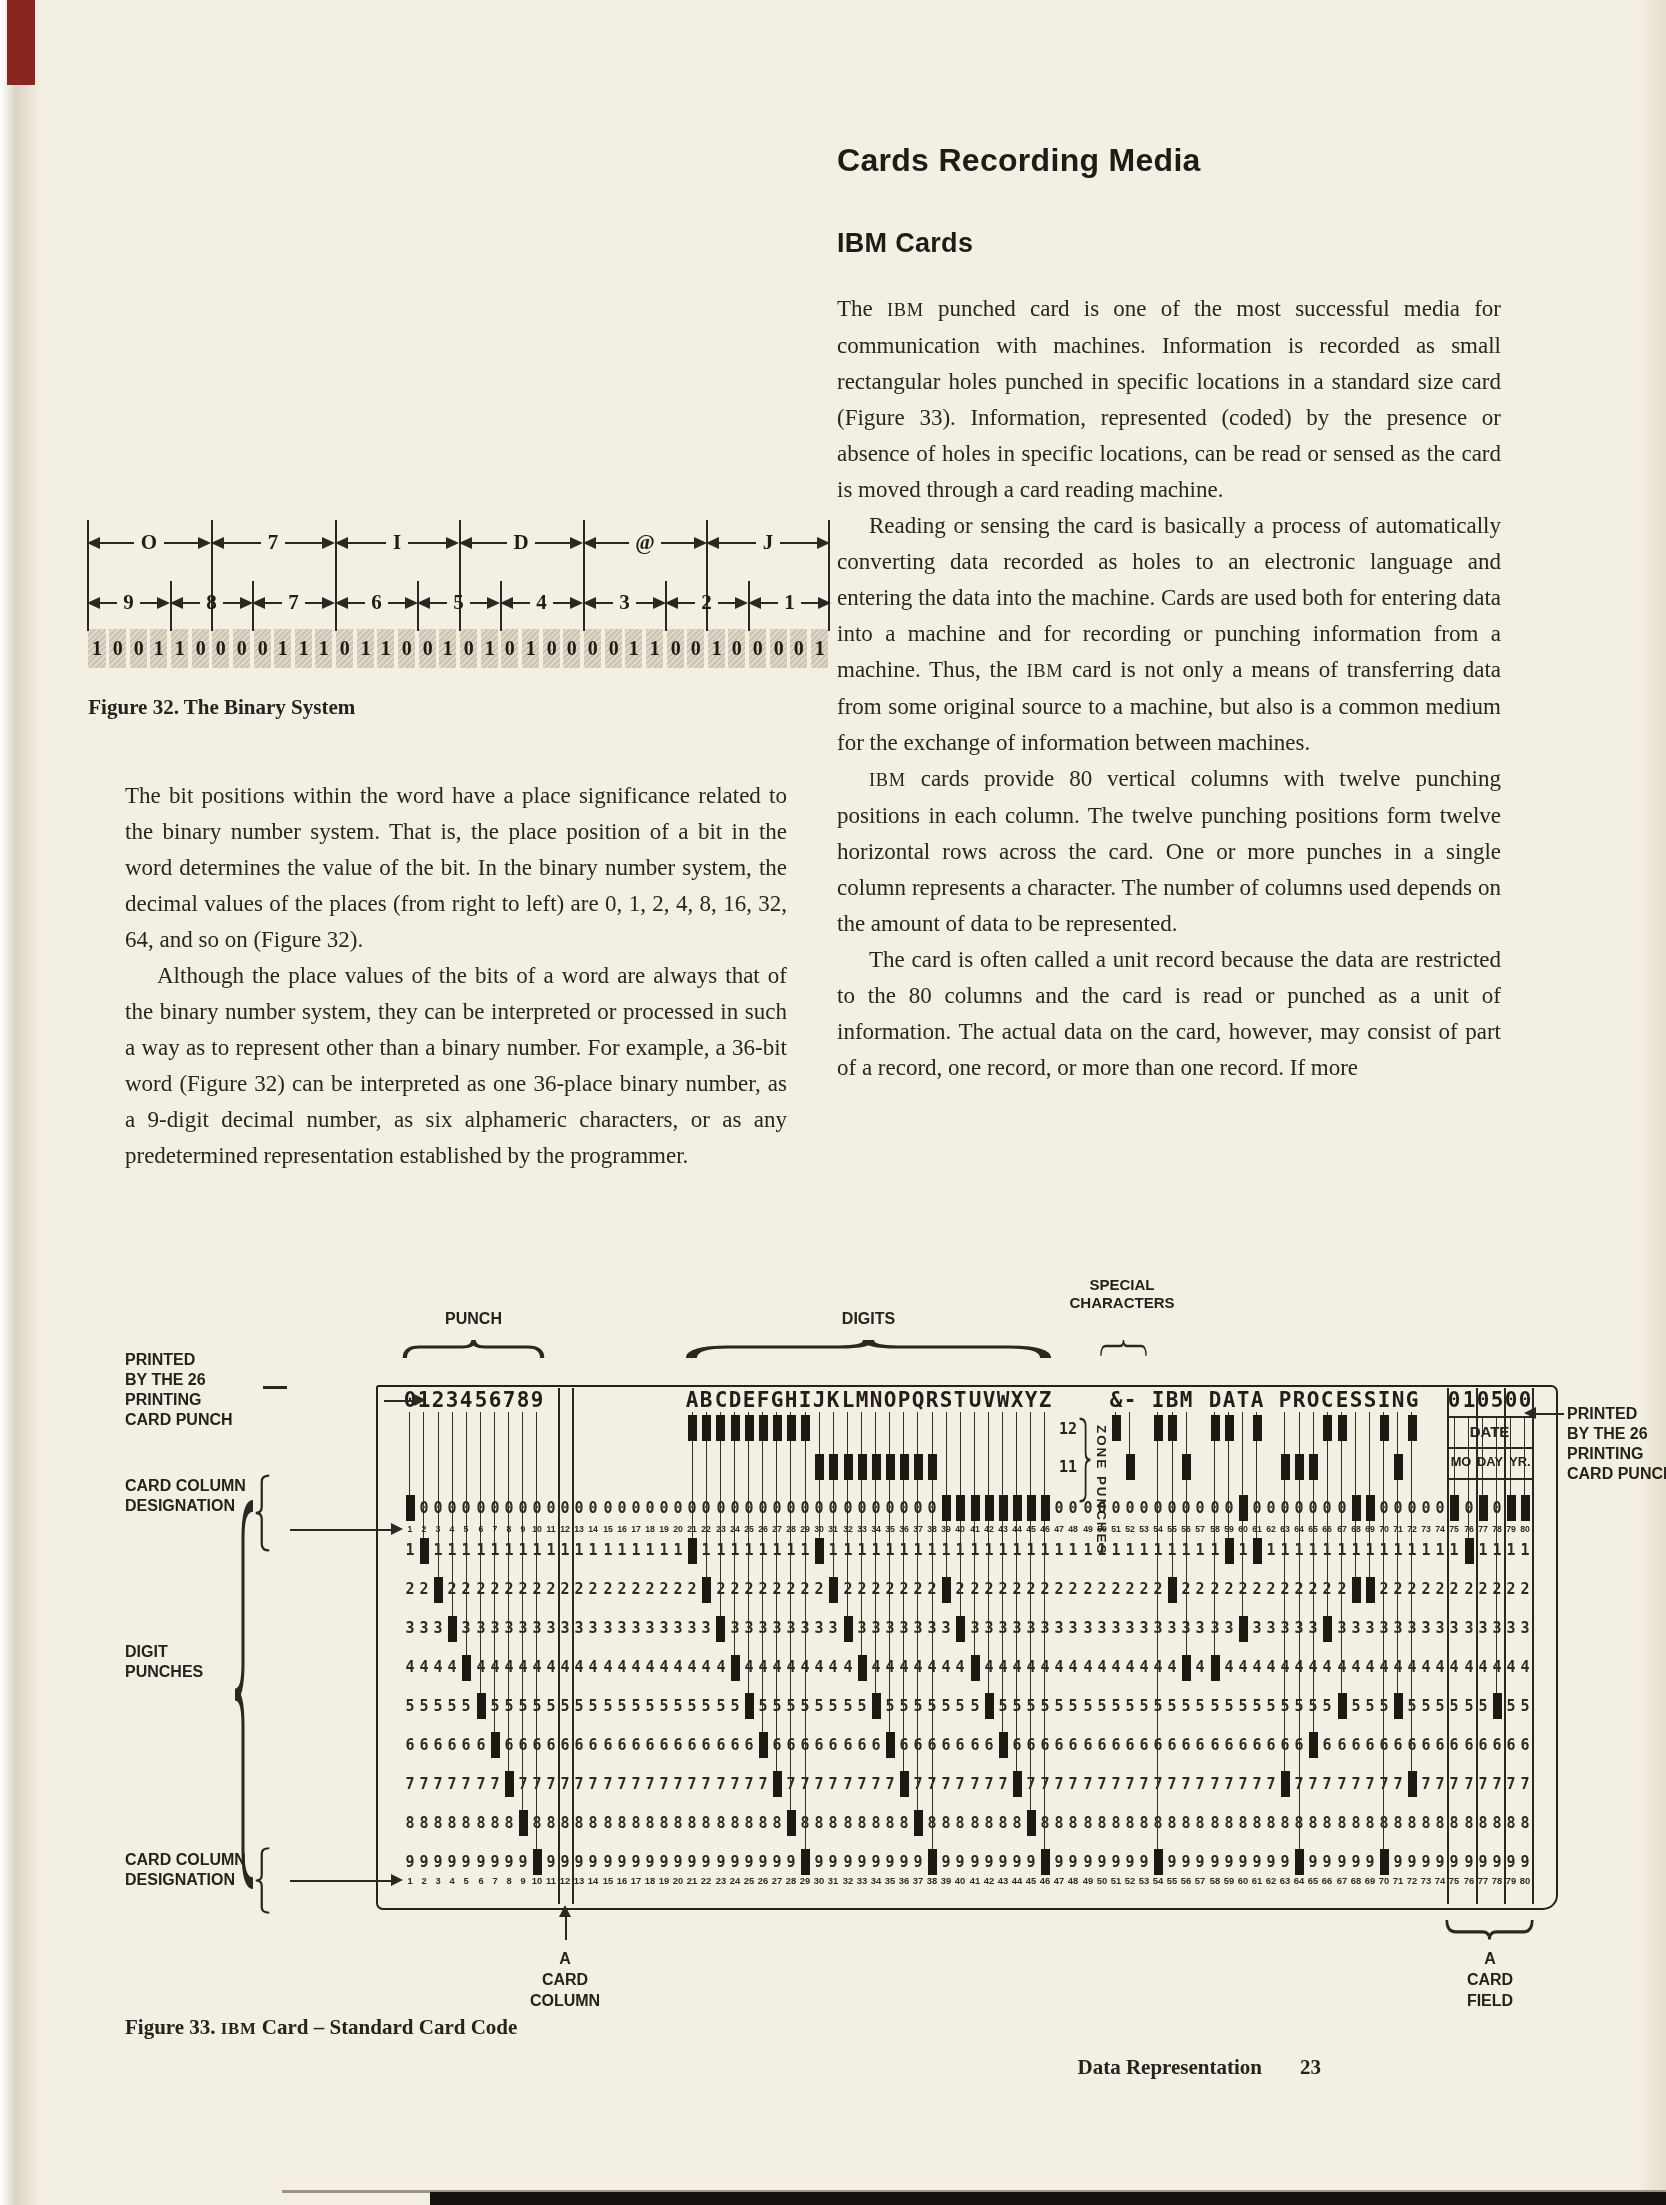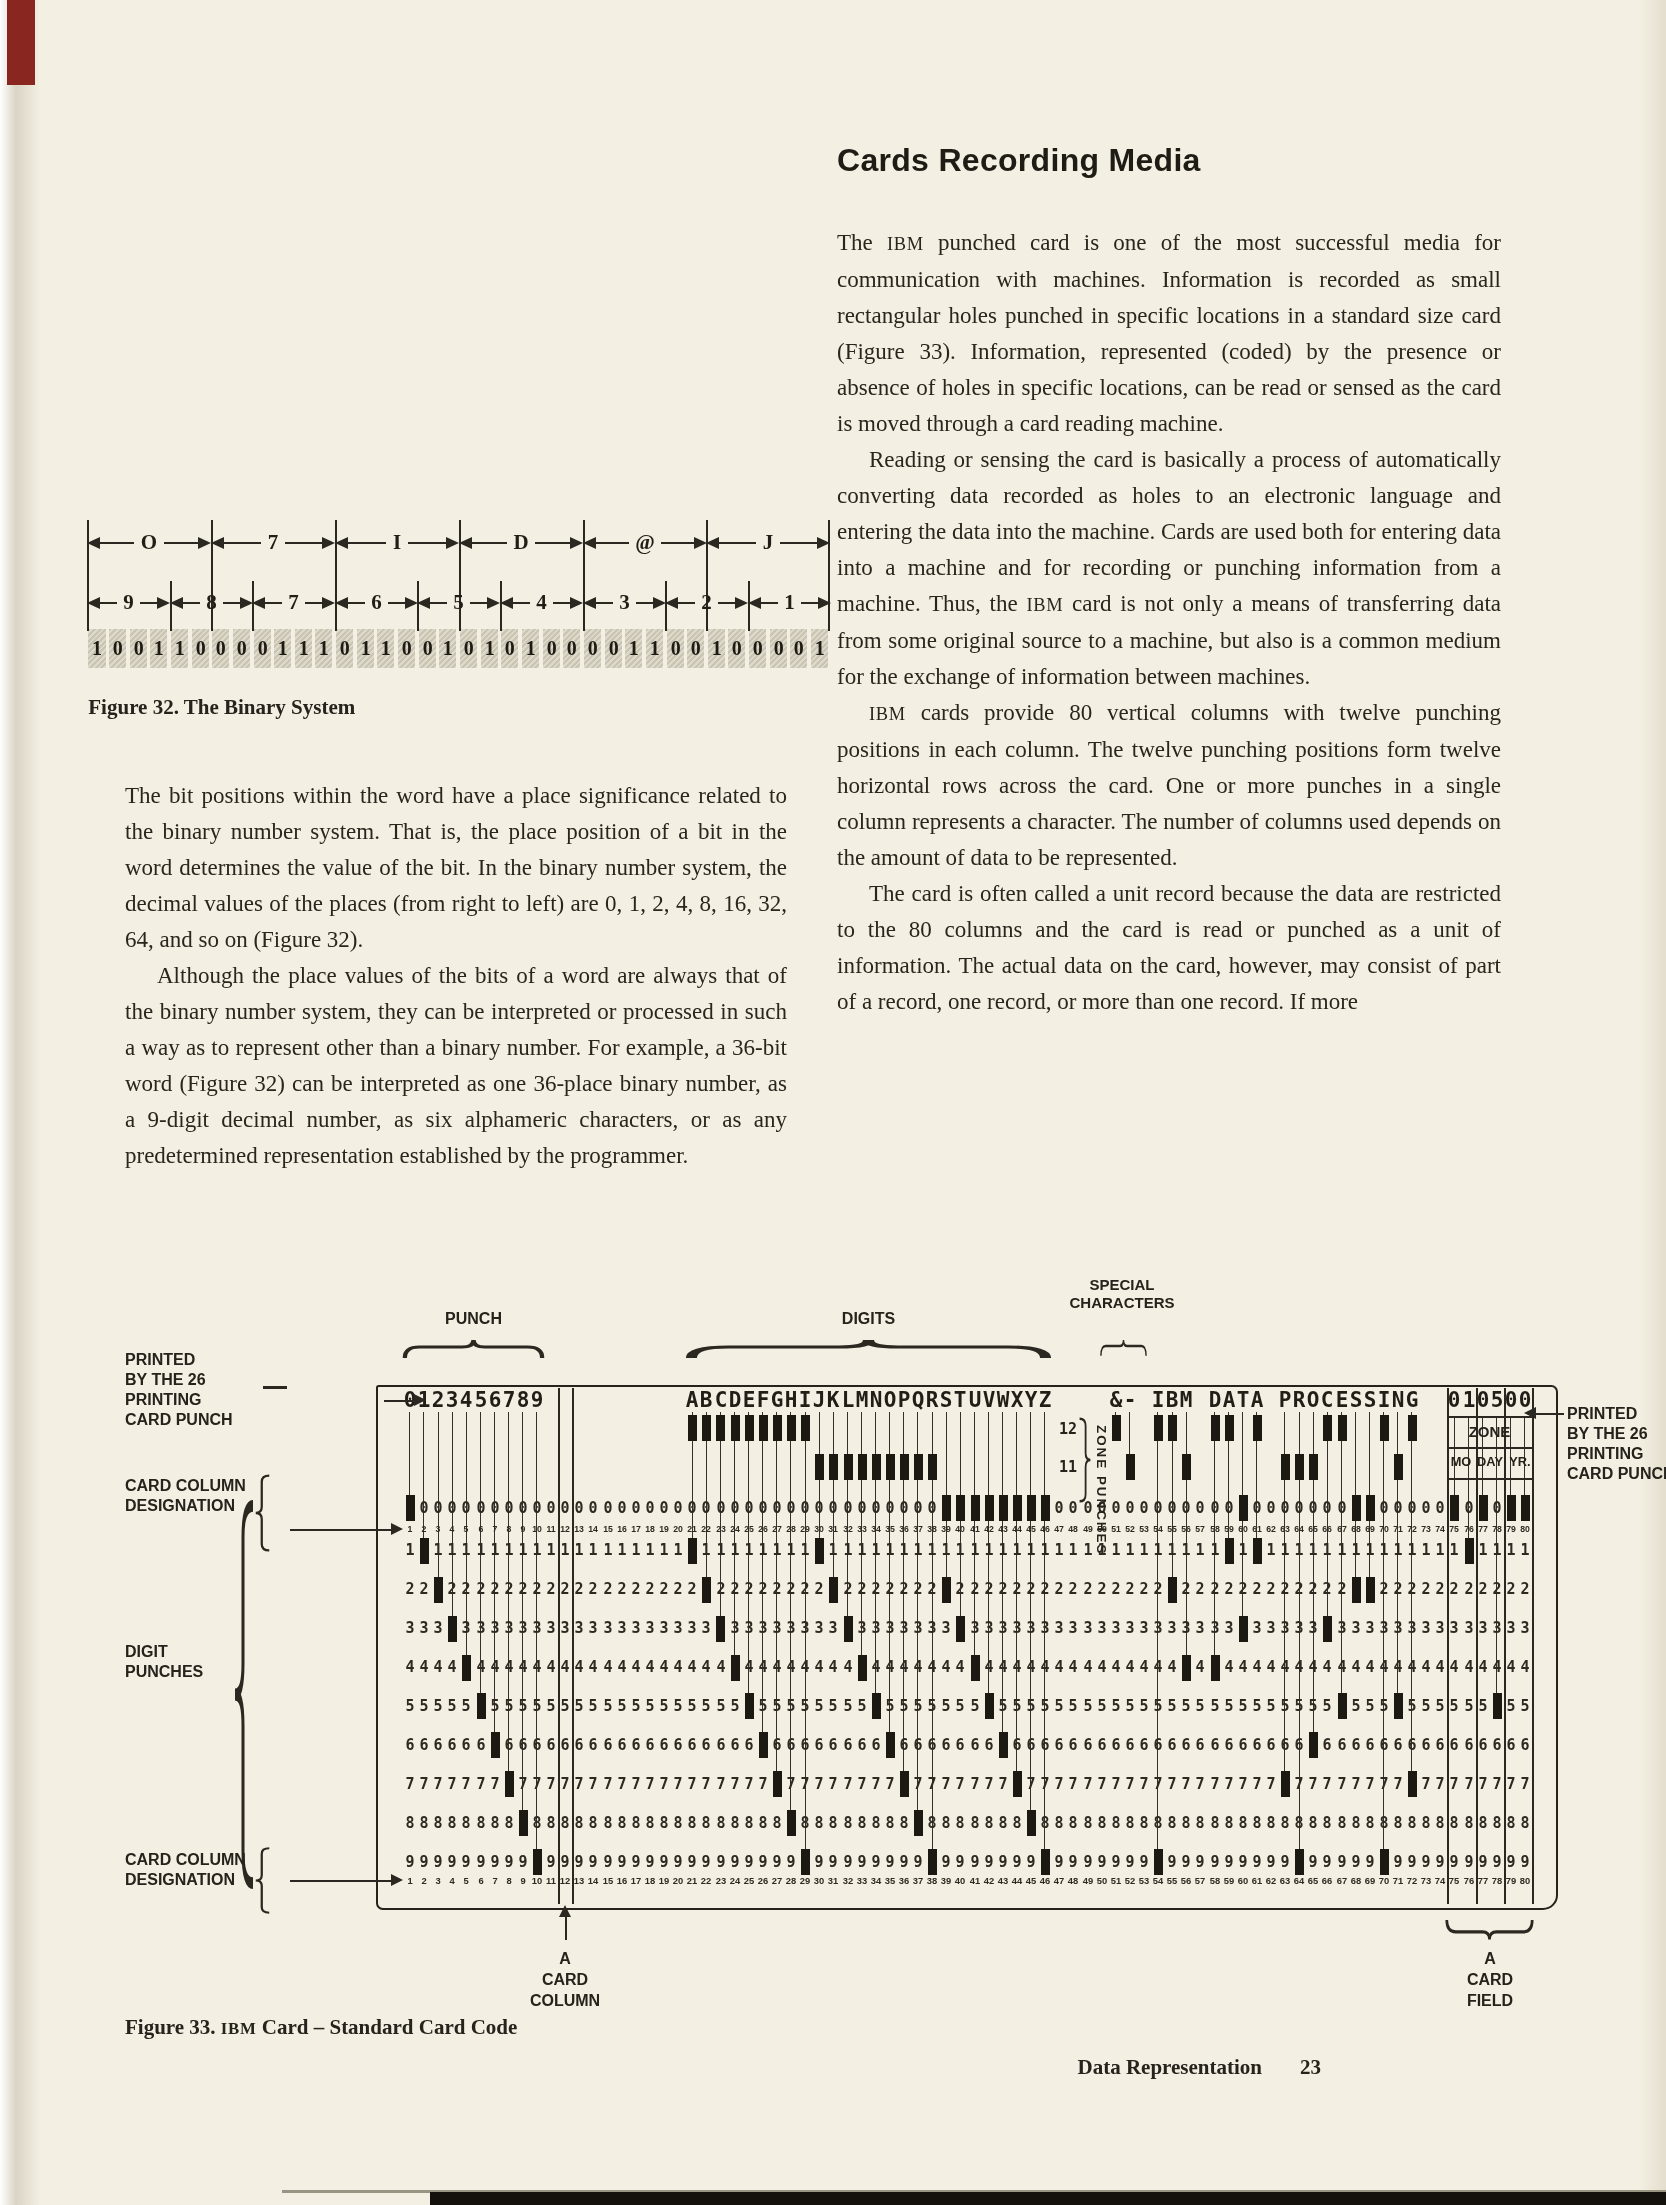--- a/index.html
+++ b/index.html
@@ -230,20 +230,21 @@
       </div>
     </div>
 
   <div class="col" style="left:125px;top:778px;width:662px;">
     <p>The bit positions within the word have a place significance related to the binary number system. That is, the place position of a bit in the word determines the value of the bit.  In the binary number system, the decimal values of the places (from right to left) are 0, 1, 2, 4, 8, 16, 32, 64, and so on (Figure 32).</p>
     <p class="ind">Although the place values of the bits of a word are always that of the binary number system, they can be interpreted or processed in such a way as to represent other than a binary number.  For example, a 36-bit word (Figure 32) can be interpreted as one 36-place binary number, as a 9-digit decimal number, as six alphameric characters, or as any predetermined representation established by the programmer.</p>
   </div>
 
   <div class="col" style="left:837px;top:142px;width:664px;">
     <h1 class="h-sans">Cards Recording Media</h1>
+    <h3 class="h-sans">IBM Cards</h3>
     <p>The <span class="sc">IBM</span> punched card is one of the most successful media for communication with machines.  Information is recorded as small rectangular holes punched in specific locations in a standard size card (Figure 33). Information, represented (coded) by the presence or absence of holes in specific locations, can be read or sensed as the card is moved through a card reading machine.</p>
     <p class="ind">Reading or sensing the card is basically a process of automatically converting data recorded as holes to an electronic language and entering the data into the machine.  Cards are used both for entering data into a machine and for recording or punching information from a machine.  Thus, the <span class="sc">IBM</span> card is not only a means of transferring data from some original source to a machine, but also is a common medium for the exchange of information between machines.</p>
     <p class="ind"><span class="sc">IBM</span> cards provide 80 vertical columns with twelve punching positions in each column.  The twelve punching positions form twelve horizontal rows across the card.  One or more punches in a single column represents a character.  The number of columns used depends on the amount of data to be represented.</p>
     <p class="ind">The card is often called a unit record because the data are restricted to the 80 columns and the card is read or punched as a unit of information.  The actual data on the card, however, may consist of part of a record, one record, or more than one record.  If more</p>
   </div>
 
   <div id="fig33">
     <div class="cardbox"></div>
     <div class="figcap" style="left:125px;top:751px;">Figure 33. <span class="sc">IBM</span> Card – Standard Card Code</div>
   <div class="chdr" style="left: 410px; top: 136px;">0</div>
@@ -1364,21 +1365,21 @@
       <div class="cnum" style="left: 1525px; top: 616px; font-size: 9.4px;">80</div>
       <div class="fldline" style="left: 558px; top: 124px; height: 516px;"></div>
       <div class="fldline" style="left: 572px; top: 124px; height: 516px;"></div>
       <div class="fldline" style="left: 1447px; top: 124px; height: 516px;"></div>
       <div class="fldline" style="left: 1476px; top: 124px; height: 516px;"></div>
       <div class="fldline" style="left: 1504px; top: 124px; height: 516px;"></div>
       <div class="fldline" style="left: 1532px; top: 124px; height: 516px;"></div>
       <div class="hline" style="left: 1447px; top: 152px; width: 85px;"></div>
       <div class="hline" style="left: 1447px; top: 183px; width: 85px;"></div>
       <div class="hline" style="left: 1447px; top: 214px; width: 85px;"></div>
-      <div class="lab" style="left: 1447px; top: 159px; width: 85px; text-align: center; font-size: 15px;">ZONE</div>
+      <div class="lab" style="left: 1447px; top: 159px; width: 85px; text-align: center; font-size: 15px;">DATE</div>
       <div class="lab" style="left: 1443px; top: 190px; width: 36px; text-align: center; font-size: 12.8px;">MO</div>
       <div class="lab" style="left: 1474px; top: 190px; width: 32px; text-align: center; font-size: 12.8px;">DAY</div>
       <div class="lab" style="left: 1505px; top: 190px; width: 30px; text-align: center; font-size: 12.8px;">YR.</div>
       <div class="lab" style="left: 410px; top: 46px; width: 127px; text-align: center; font-size: 16px;">PUNCH</div>
       <svg viewBox="0 0 100 20" preserveAspectRatio="none" class="brsvg" style="left: 402px; top: 75px; width: 143px; height: 20px;">
         <path d="M2,19 Q2,8 12,8 L42,8 Q50,8 50,1 Q50,8 58,8 L88,8 Q98,8 98,19" fill="none" stroke="#2b2721" stroke-width="3"></path>
       </svg>
       <div class="lab" style="left: 692px; top: 46px; width: 353px; text-align: center; font-size: 16px;">DIGITS</div>
       <svg viewBox="0 0 100 20" preserveAspectRatio="none" class="brsvg" style="left: 684px; top: 75px; width: 369px; height: 20px;">
         <path d="M2,19 Q2,8 12,8 L42,8 Q50,8 50,1 Q50,8 58,8 L88,8 Q98,8 98,19" fill="none" stroke="#2b2721" stroke-width="3"></path>

